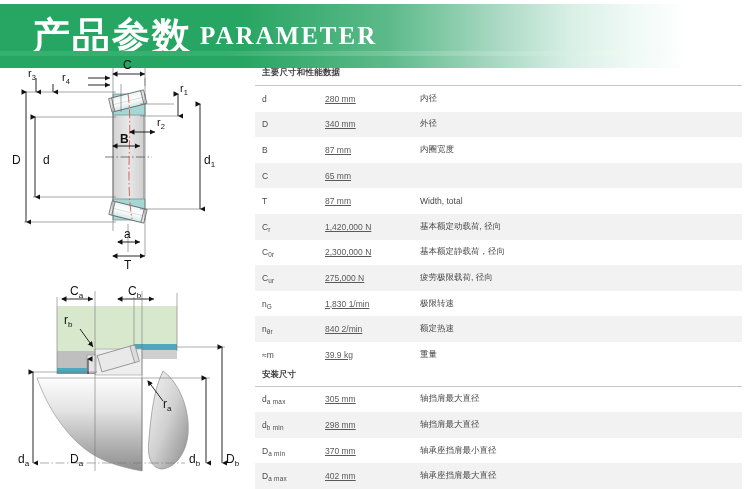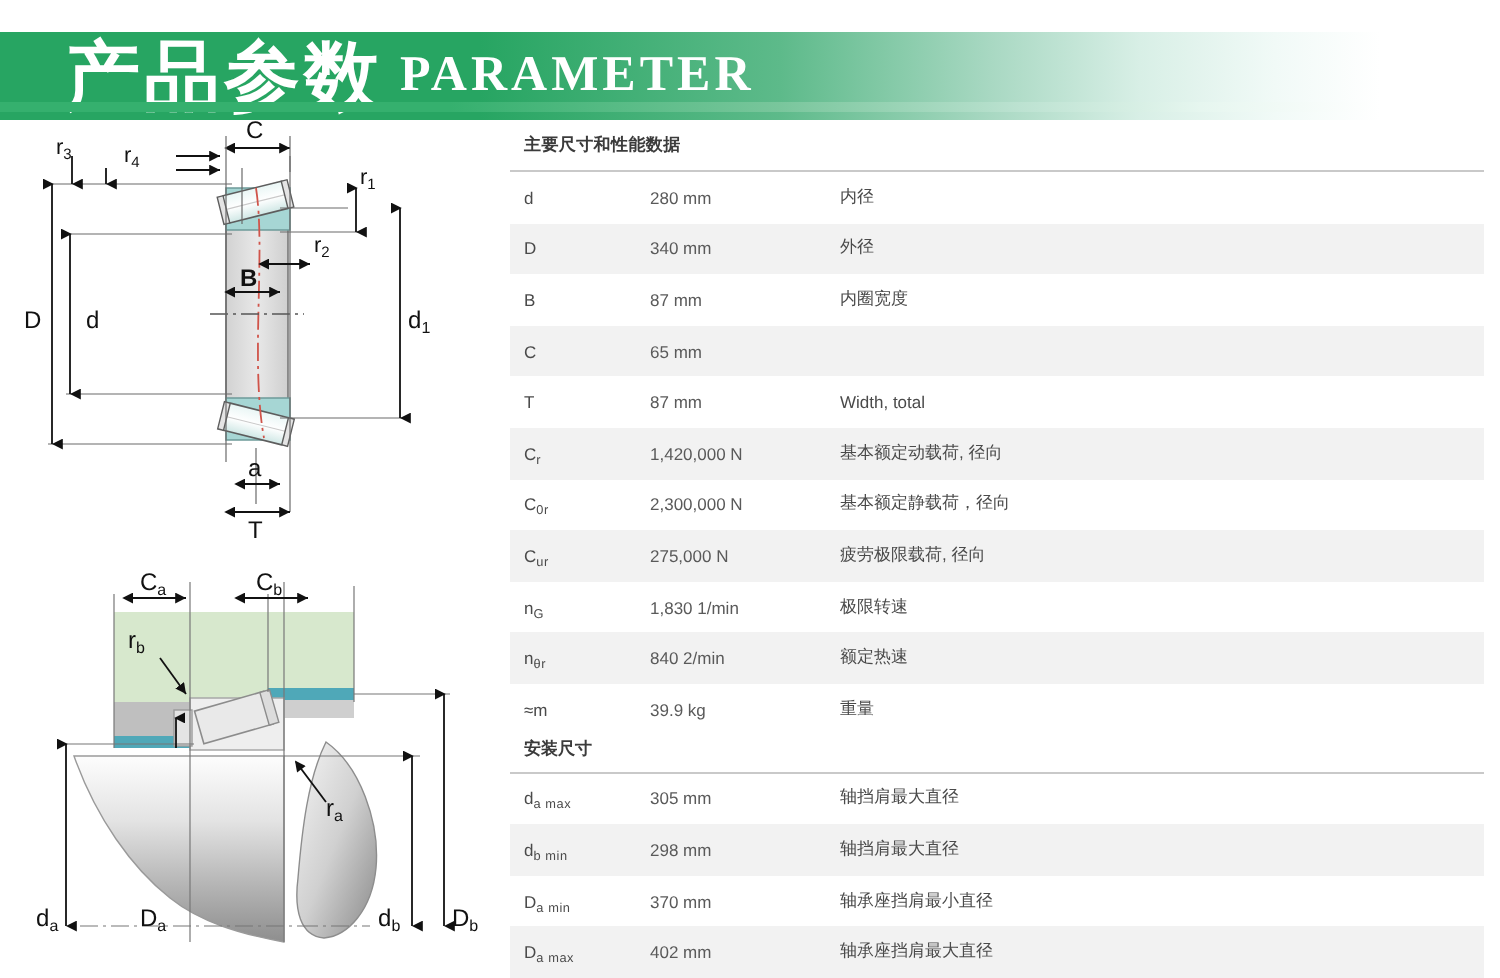--- a/index.html
+++ b/index.html
@@ -11,23 +11,23 @@
     width: 750px;
     height: 489px;
     font-family: "Liberation Sans", "DejaVu Sans", sans-serif;
     overflow: hidden;
     position: relative;
   }
 
   
   #banner {
     position: absolute;
-    left: 0; top: 16px;
+    left: 0; top: 4px;
     width: 750px;
-    height: 44px;
+    height: 64px;
     background: linear-gradient(to right,
         #27a562 0%, #27a562 32%, #5dba8a 52%,
         #a8d8c2 66%, #d8efe6 76%, #f1faf7 85%, #ffffff 92%, #ffffff 100%);
     display: flex;
     align-items: center;
     text-align: center;
   }
   #banner-underline {
     position: absolute;
     left: 0; top: 51px;
@@ -86,21 +86,21 @@
   }
   .spec-row {
     display: flex;
     align-items: center;
     height: 25.6px;
     font-size: 8.5px;
     color: #555555;
   }
   .spec-row.alt { background: #f2f2f2; }
   .c-sym   { width: 70px; padding-left: 7px; box-sizing: border-box; color: #4a4a4a; }
-  .c-val   { width: 95px; color: #5a5a5a; }
+  .c-val   { width: 95px; color: #5a5a5a; text-decoration: underline; }
   .c-desc  { flex: 1; color: #4a4a4a; }
   .c-sym sub {
     font-size: 6.4px;
     vertical-align: baseline;
     position: relative;
     top: 2px;
     letter-spacing: .3px;
   }
   .inline-sec-title {
     font-size: 8.5px;

